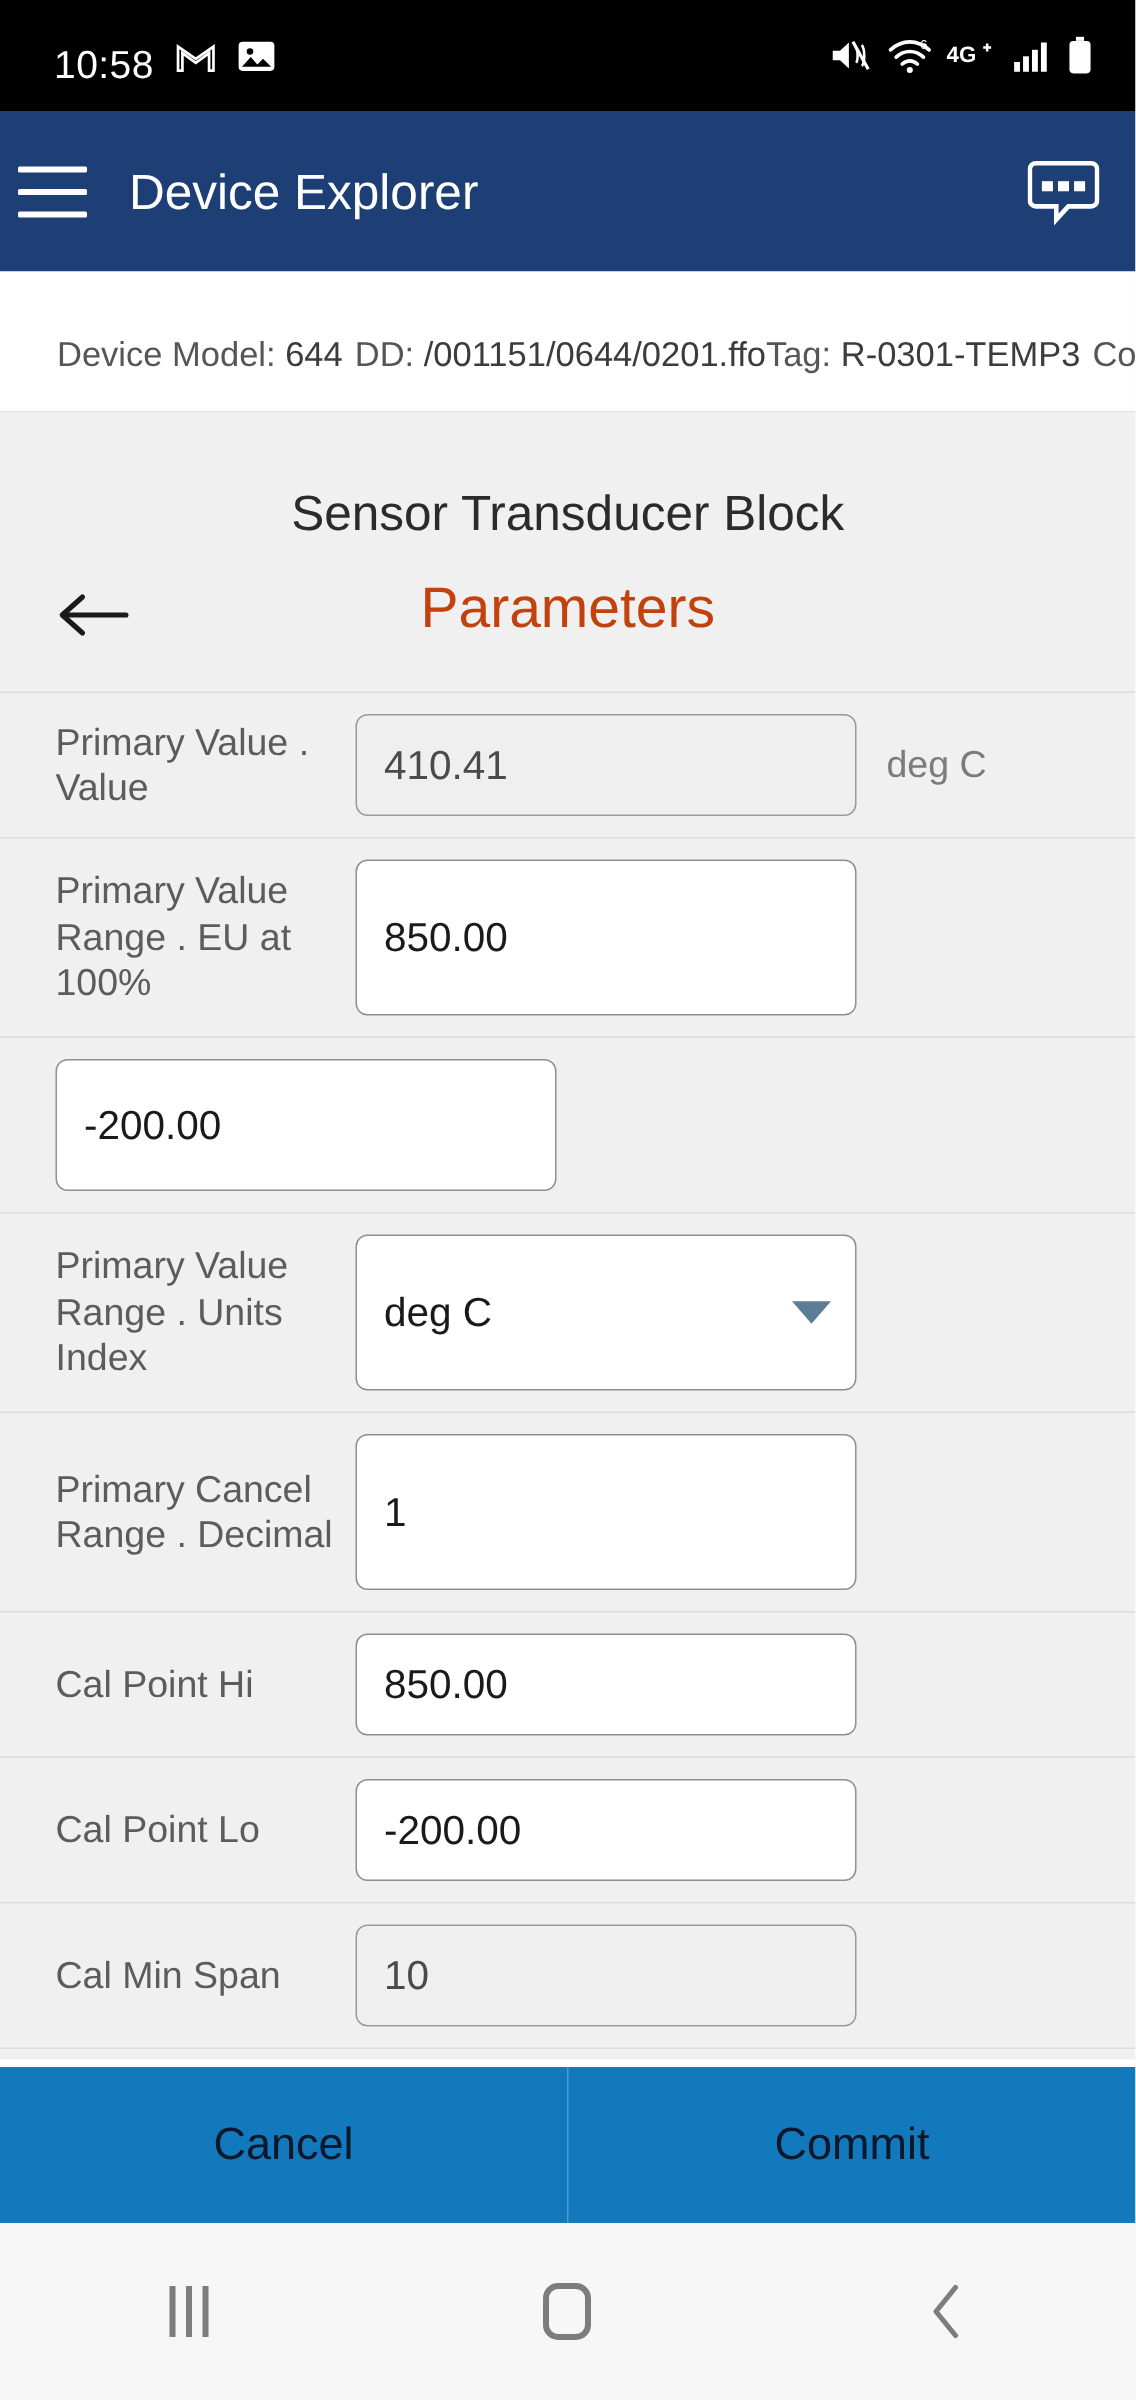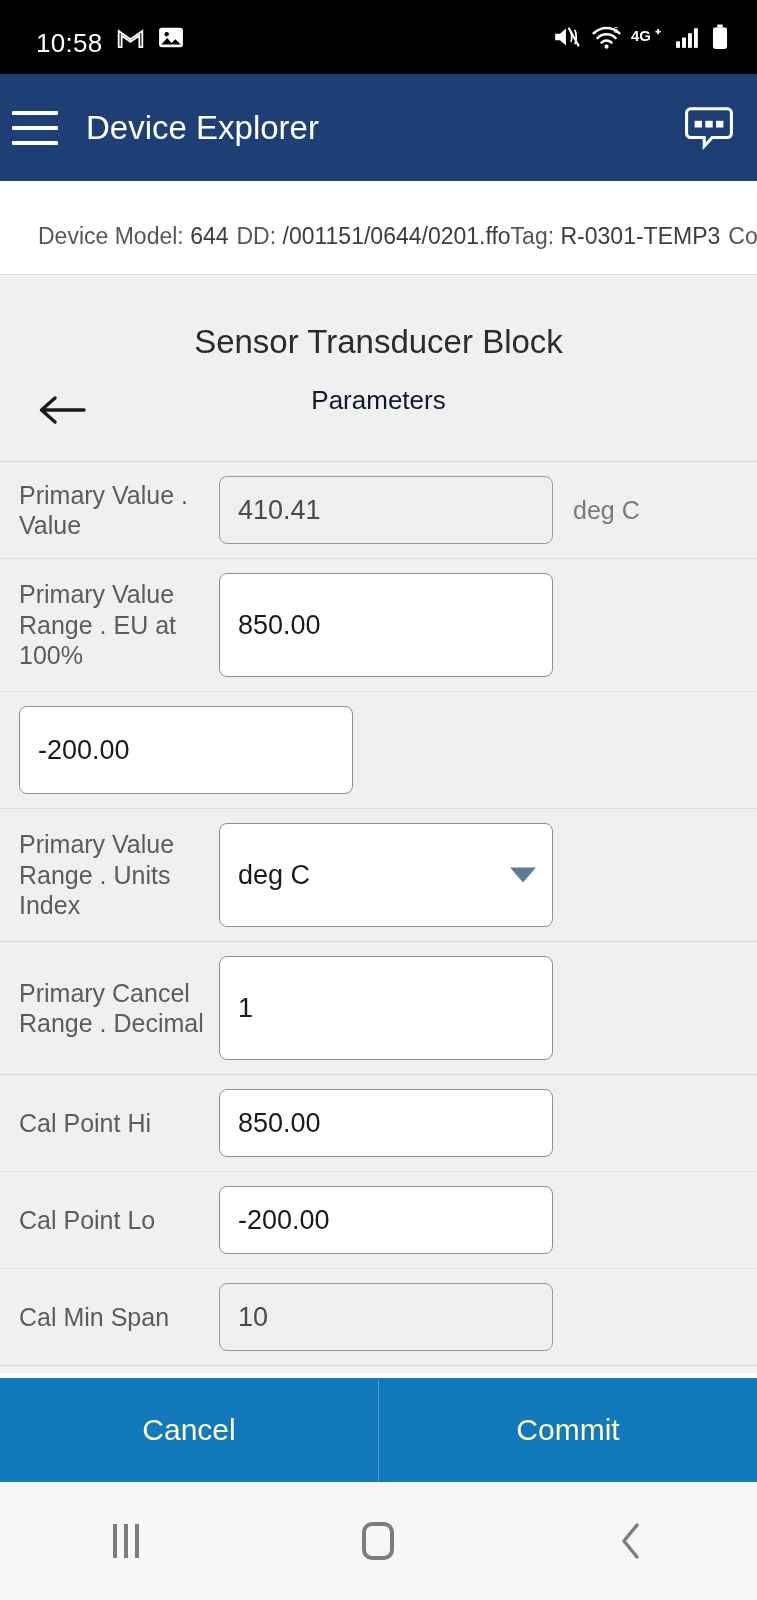--- a/index.html
+++ b/index.html
@@ -42,31 +42,31 @@
   .di-col { display:flex; flex-direction:row; gap:8px;margin-top:20px; }
   .di-right { text-align:right; }
   .di-line { font-size:23px; color:#565656; white-space:nowrap; }
   .di-line b { font-weight:normal; color:#3c3c3c; }
 
   
   .content { background:#f0f0f0; height:1098px; position:relative; overflow:hidden; }
   .block-title { text-align:center; font-size:33px; color:#2b2b2b; padding:48px 0 0; }
   .subhead { position:relative; margin-top:24px; height:60px; }
   .back-arrow { position:absolute; left:36px; top:4px; width:52px; height:42px; cursor:pointer; }
-  .subhead-text { text-align:center; font-size:26px; color:#0f172a; }
+  .subhead-text { text-align:center; font-size:38px; color:#c2410c; }
 
   .params { margin-top:16px; }
   .row {
     display:flex; align-items:center;
     border-top:1px solid #dddddd;
     padding:14px 0; min-height:88px;
     position:relative;
   }
   .row:first-child { border-top:1px solid #dddddd; }
-  .row-inner { display:flex; align-items:center; width:100%; padding:0 19px; }
+  .row-inner { display:flex; align-items:center; width:100%; padding:0 37px; }
   .label {
     width:200px; flex:none; font-size:25px; color:#5c5c5c;
     line-height:1.22; padding-right:8px;
   }
   .field {
     width:334px; flex:none; min-height:56px;
     border:1px solid #8f8f8f; border-radius:8px;
     background:#ffffff; color:#1a1a1a;
     display:flex; align-items:center;
     padding:0 18px; font-size:27px;
@@ -84,21 +84,21 @@
   }
   .unit { margin-left:20px; font-size:25px; color:#7b7b7b; }
 
   
   .actionbar {
     position:absolute; left:0; bottom:118px; width:757px; height:104px;
     background:#1279bd; display:flex; z-index:5;
   }
   .actionbar .btn {
     flex:1; display:flex; align-items:center; justify-content:center;
-    color:#fef9c3; font-size:30px; cursor:pointer;
+    color:#0f172a; font-size:30px; cursor:pointer;
   }
   .actionbar .divider { width:1px; background:#4d9acf; }
 
   
   .navbar {
     position:absolute; left:0; bottom:0; width:757px; height:118px;
     background:#f7f7f7; display:flex; align-items:center;
     justify-content:space-around;
   }
   .nav-btn { width:120px; height:118px; display:flex; align-items:center; justify-content:center; cursor:pointer; }

